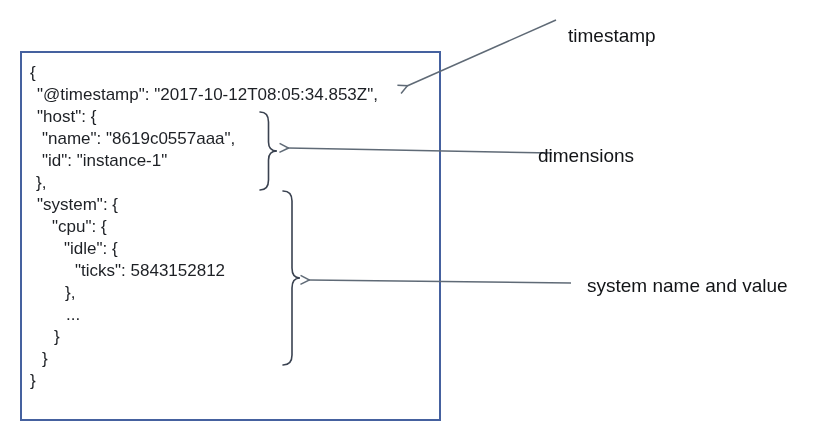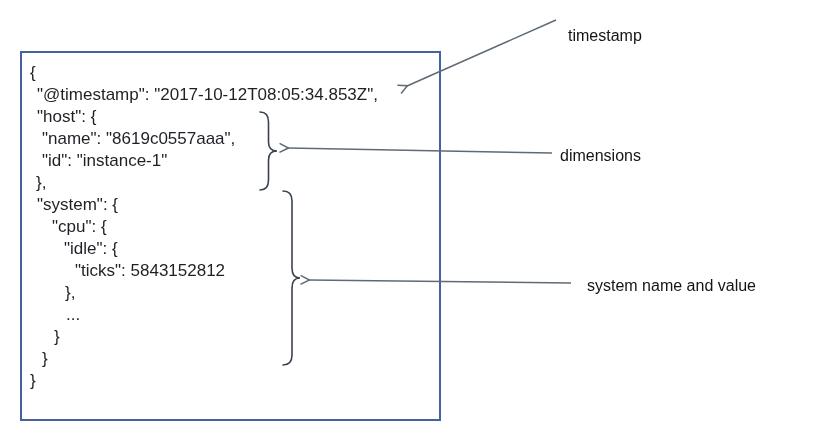--- a/index.html
+++ b/index.html
@@ -60,27 +60,27 @@
     stroke: var(--arrow);
     stroke-width: 1.5;
   }
   .arrowhead {
     fill: none;
     stroke: var(--arrow);
     stroke-width: 1.5;
   }
   .annotation-label {
     position: absolute;
-    font-size: 16px;
+    font-size: 19px;
     line-height: 23px;
     color: var(--label-text);
     white-space: nowrap;
   }
   .label-timestamp { left: 568px; top: 24px; }
-  .label-dimensions { left: 560px; top: 144px; }
+  .label-dimensions { left: 538px; top: 144px; }
   .label-metric { left: 587px; top: 274px; }
 </style>
 </head>
 <body>
 
 <div class="doc-box">
   <div class="json-code"><div class="code-line" style="padding-left: 0px;">{</div><div class="code-line" style="padding-left: 7px;">"@timestamp": "2017-10-12T08:05:34.853Z",</div><div class="code-line" style="padding-left: 7px;">"host": {</div><div class="code-line" style="padding-left: 12px;">"name": "8619c0557aaa",</div><div class="code-line" style="padding-left: 12px;">"id": "instance-1"</div><div class="code-line" style="padding-left: 6px;">},</div><div class="code-line" style="padding-left: 7px;">"system": {</div><div class="code-line" style="padding-left: 22px;">"cpu": {</div><div class="code-line" style="padding-left: 34px;">"idle": {</div><div class="code-line" style="padding-left: 45px;">"ticks": 5843152812</div><div class="code-line" style="padding-left: 35px;">},</div><div class="code-line" style="padding-left: 36px;">...</div><div class="code-line" style="padding-left: 24px;">}</div><div class="code-line" style="padding-left: 12px;">}</div><div class="code-line" style="padding-left: 0px;">}</div></div>
 </div>
 
 <svg class="svg-overlay" viewBox="0 0 817 437" xmlns="http://www.w3.org/2000/svg">

